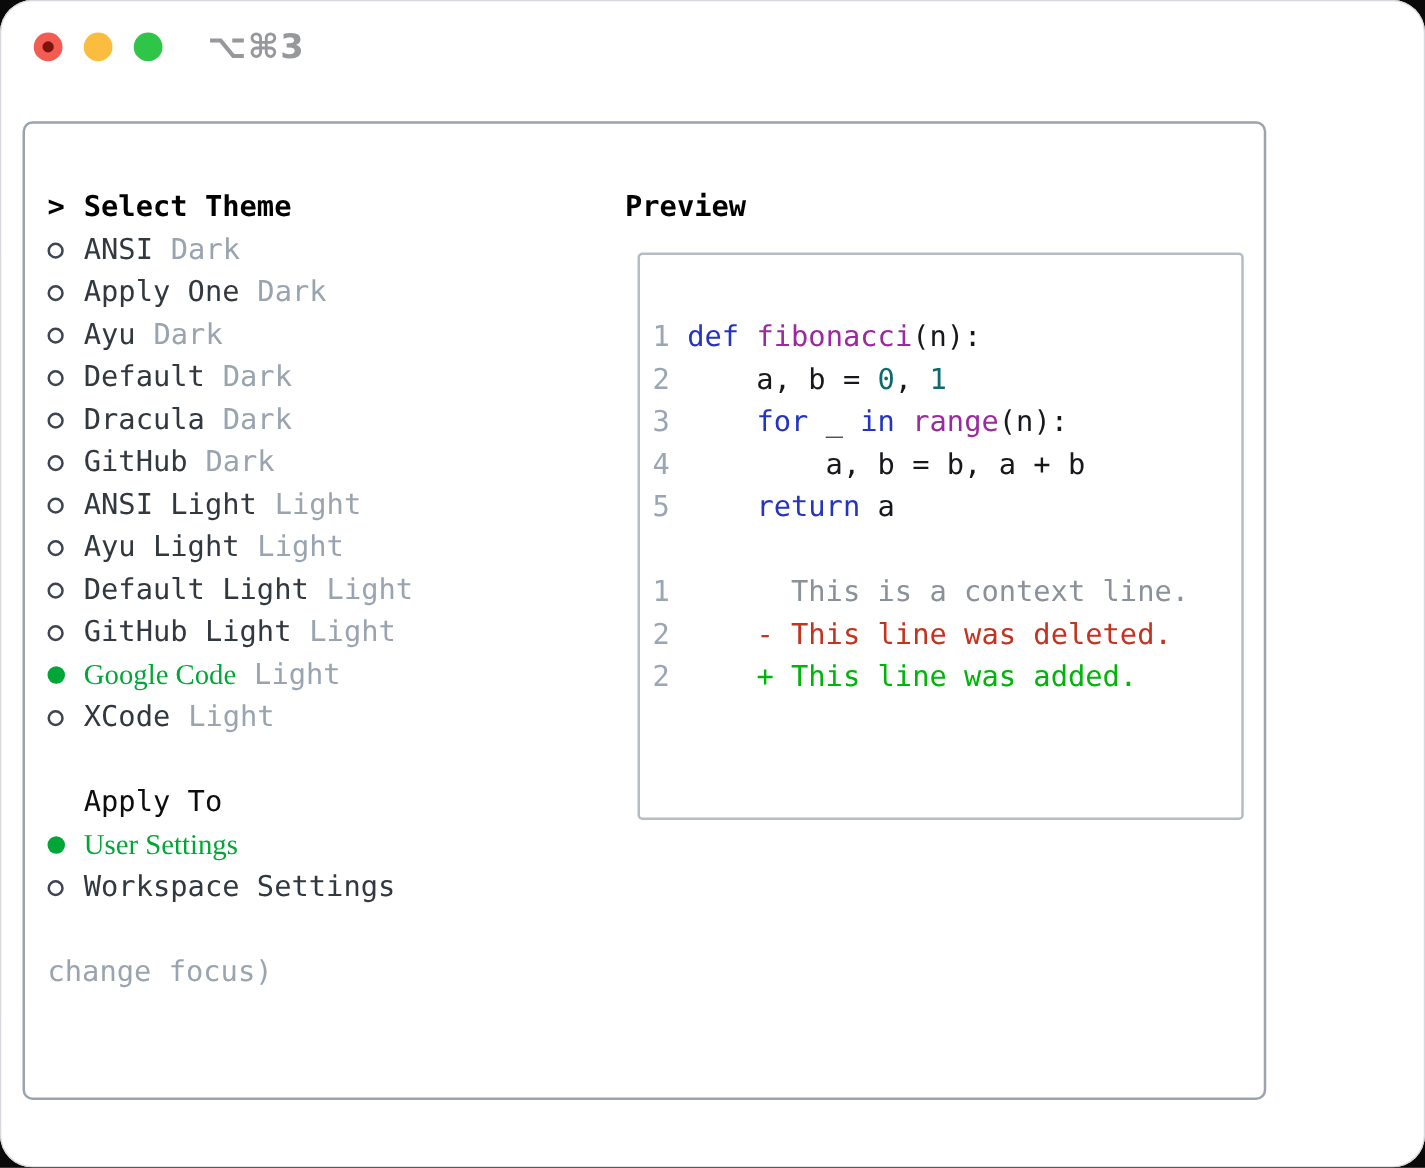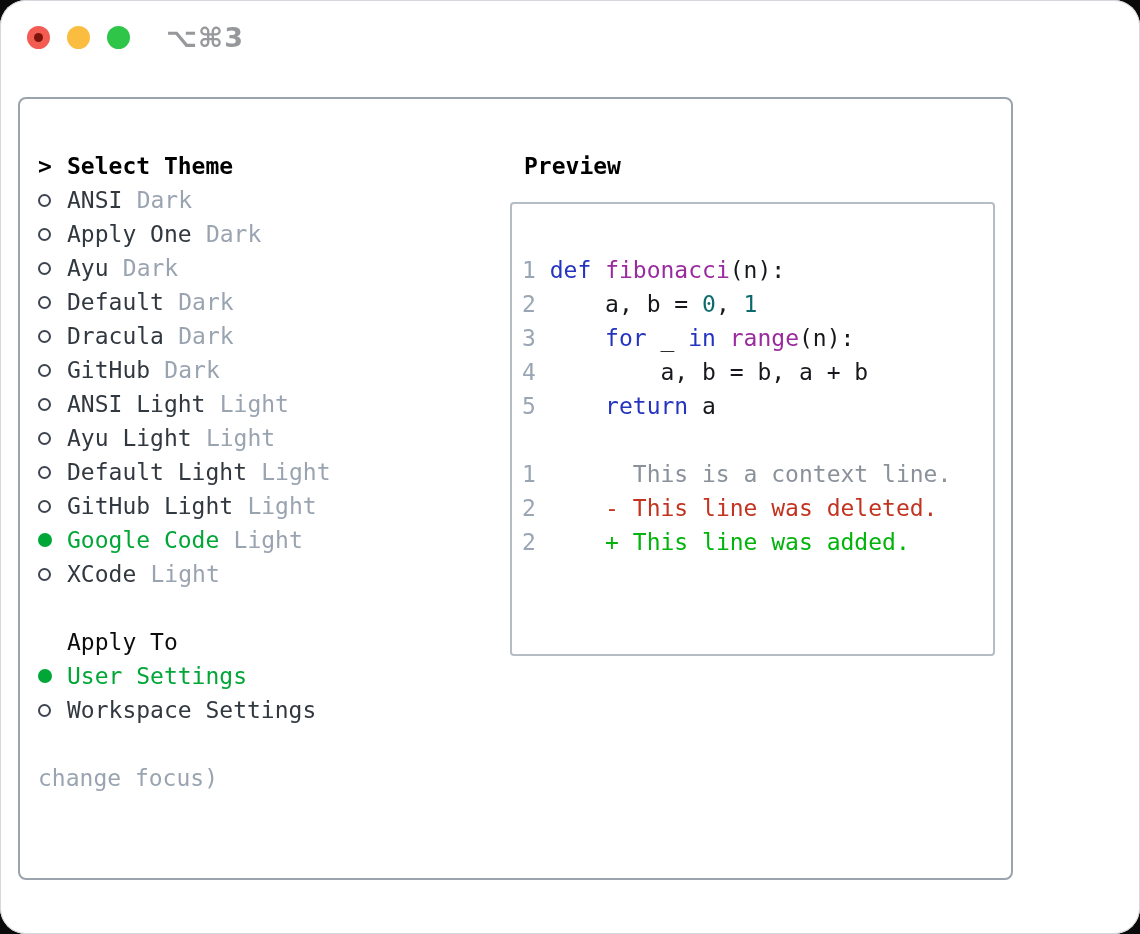--- a/index.html
+++ b/index.html
@@ -43,27 +43,27 @@
   
   .left-col{position:absolute;left:18px;top:50px;font-size:23px;color:var(--dark-text);}
   .row{height:34px;display:flex;align-items:center;white-space:pre;}
   .marker{width:29px;display:flex;align-items:center;flex:0 0 29px;}
   .prompt{font-weight:bold;color:#000;}
   .heading{font-weight:bold;color:#000;}
   .ring{width:13px;height:13px;border:2px solid #3e4450;border-radius:50%;box-sizing:border-box;}
   .dot{width:14px;height:14px;border-radius:50%;background:var(--accent-green);}
   .nm{color:var(--dark-text);}
   .suffix{color:var(--muted);margin-left:0.62em;}
-  .row.selected .nm{color:var(--accent-green);}
+  .row.selected .nm{color:var(--accent-green);font-family:Liberation Serif, serif;}
   .gap{height:34px;}
   .help{color:var(--muted);line-height:34px;font-size:23px;}
   
   .preview-title{
     position:absolute;left:480px;top:50px;height:34px;line-height:34px;
-    font-size:23px;font-weight:bold;color:#000;margin-left:24px;
+    font-size:23px;font-weight:bold;color:#000;
   }
   .preview-box{
     position:absolute;left:490px;top:103px;width:471px;height:397px;
     border:2px solid var(--preview-border);border-radius:4px;background:#fff;
     padding:49px 0 4px 10px;box-sizing:content-box;overflow:hidden;
   }
   .code-line{height:34px;line-height:34px;font-size:23px;white-space:pre;color:var(--plain);}
   .ln{color:var(--ln);}
   .seg-plain{color:var(--plain);}
   .seg-keyword{color:var(--kw);}

